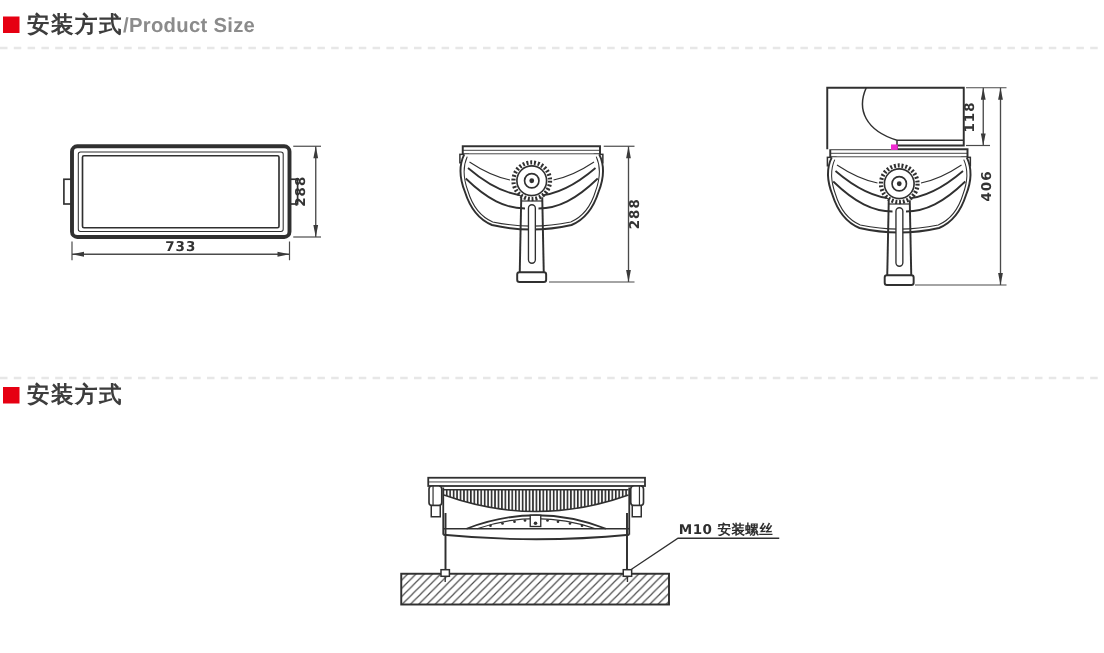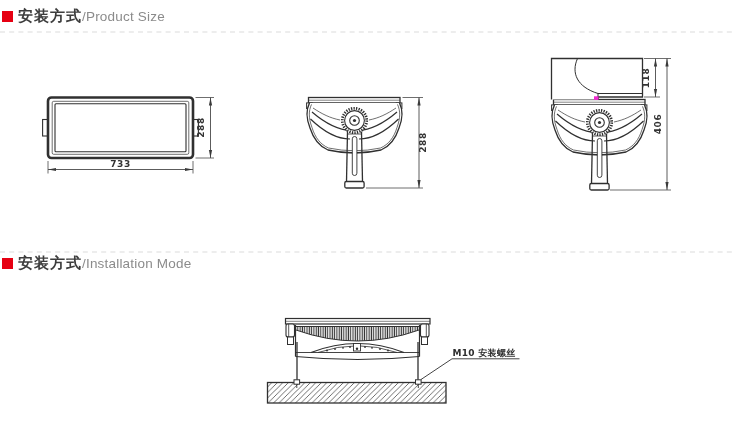--- a/index.html
+++ b/index.html
@@ -5,21 +5,21 @@
   html,body{margin:0;padding:0;}
   body{
     width:736px;height:435px;position:relative;background:#ffffff;
     font-family:"Liberation Sans","DejaVu Sans",sans-serif;overflow:hidden;
   }
   .hdr{position:absolute;left:2px;display:flex;align-items:center;z-index:2;}
   #hdr1{top:7px;}
   #hdr2{top:227px;margin-top:27px;}
   .bullet{width:11px;height:11px;background:#e60012;display:inline-block;flex:0 0 auto;}
   .cn{font-size:15px;font-weight:bold;color:#3d3d3d;letter-spacing:1px;margin-left:5px;white-space:nowrap;}
-  .en{font-size:13.5px;color:#8b8b8b;font-weight:400;letter-spacing:0.2px;white-space:nowrap;}
+  .en{font-size:13.5px;color:#8b8b8b;font-weight:700;letter-spacing:0.2px;white-space:nowrap;}
   svg.canvas{position:absolute;top:0;left:0;z-index:1;}
   .ln{stroke:#303030;fill:none;}
   .wf{stroke:#303030;fill:#ffffff;}
   .dimln{stroke:#4a4a4a;stroke-width:0.9;fill:none;}
   .extln{stroke:#4a4a4a;stroke-width:0.8;fill:none;}
   text.dim{
     font-family:"DejaVu Sans","Liberation Sans",sans-serif;
     font-size:9px;font-weight:600;fill:#333333;letter-spacing:0.6px;
   }
   text.callout{
@@ -32,21 +32,20 @@
 <body>
 
 <div class="hdr" id="hdr1">
   <span class="bullet"></span>
   <span class="cn">安装方式</span>
   <span class="en">/Product Size</span>
 </div>
 <div class="hdr" id="hdr2">
   <span class="bullet"></span>
   <span class="cn">安装方式</span>
-  <span class="en">/Installation Mode</span>
 </div>
 
 <svg class="canvas" width="736" height="435" viewBox="0 0 736 435">
   <defs>
     <marker id="arr" markerUnits="userSpaceOnUse" markerWidth="9" markerHeight="5" refX="8.6" refY="2.5" orient="auto-start-reverse">
       <path d="M8.6,2.5 L0.6,0.9 L0.6,4.1 z" fill="#3a3a3a"></path>
     </marker>
     <pattern id="hatch" width="5.5" height="5.5" patternUnits="userSpaceOnUse">
       <path d="M-1.4,1.4 L1.4,-1.4 M0,5.5 L5.5,0 M4.1,6.9 L6.9,4.1" stroke="#4a4a4a" stroke-width="0.8"></path>
     </pattern>

